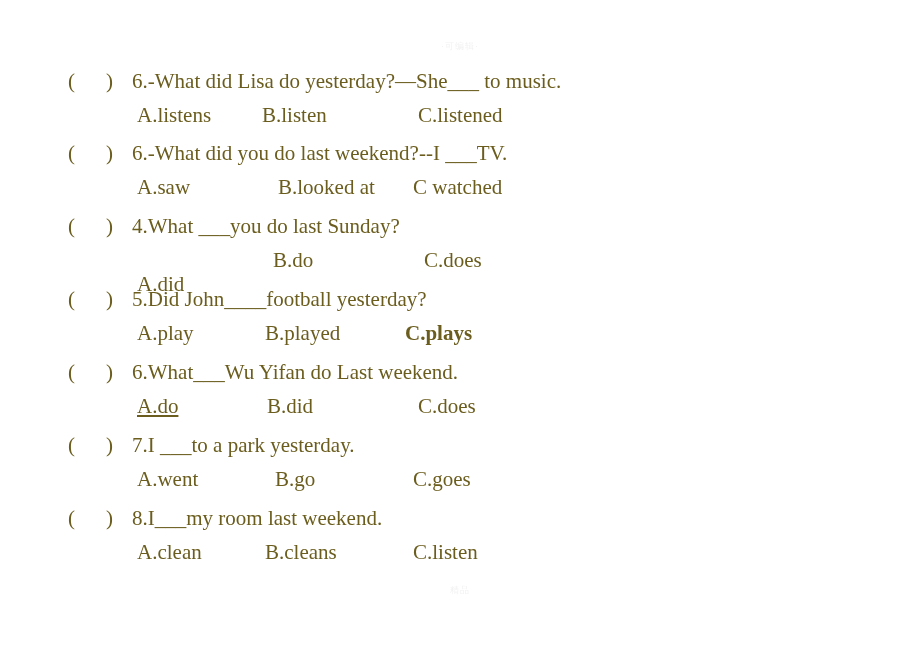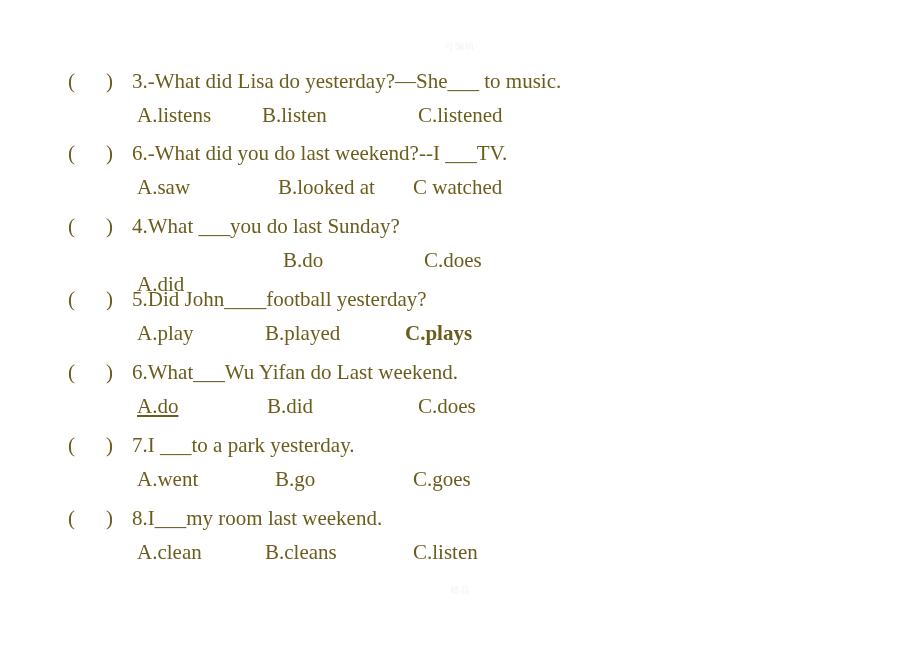--- a/index.html
+++ b/index.html
@@ -108,40 +108,40 @@
 </head>
 <body>
 
 <div class="page">
 
   <div class="faint-mark top">·可编辑·</div>
 
 
   <div class="questions">
       <div class="q-item" style="top: 68px;">
-        <div class="q-stem"><span class="paren-open">(</span><span class="paren-gap"></span><span class="paren-close">)</span><span class="stem-gap"></span><span class="q-text">3.-What did Lisa do yesterday?—She___   to   music.</span></div>
+        <div class="q-stem"><span class="paren-open">(</span><span class="paren-gap"></span><span class="paren-close">)</span><span class="stem-gap"></span><span class="q-text">6.-What did Lisa do yesterday?—She___   to   music.</span></div>
         <div class="q-options">
           <span class="opt" style="left: 137px;">A.listens</span>
           <span class="opt" style="left: 262px;">B.listen</span>
           <span class="opt" style="left: 418px;">C.listened</span>
         </div>
       </div>
       <div class="q-item" style="top: 140px;">
         <div class="q-stem"><span class="paren-open">(</span><span class="paren-gap"></span><span class="paren-close">)</span><span class="stem-gap"></span><span class="q-text">6.-What did you do last weekend?--I ___TV.</span></div>
         <div class="q-options">
           <span class="opt" style="left: 137px;">A.saw</span>
           <span class="opt" style="left: 278px;">B.looked at</span>
           <span class="opt" style="left: 413px;">C watched</span>
         </div>
       </div>
       <div class="q-item" style="top: 213px;">
         <div class="q-stem"><span class="paren-open">(</span><span class="paren-gap"></span><span class="paren-close">)</span><span class="stem-gap"></span><span class="q-text">4.What ___you do last Sunday?</span></div>
         <div class="q-options">
           <span class="opt" style="left: 137px; margin-top: 24px;">A.did</span>
-          <span class="opt" style="left: 283px;">B.do</span>
+          <span class="opt" style="left: 273px;">B.do</span>
           <span class="opt" style="left: 424px;">C.does</span>
         </div>
       </div>
       <div class="q-item" style="top: 286px;">
         <div class="q-stem"><span class="paren-open">(</span><span class="paren-gap"></span><span class="paren-close">)</span><span class="stem-gap"></span><span class="q-text">5.Did John____football yesterday?</span></div>
         <div class="q-options">
           <span class="opt" style="left: 137px;">A.play</span>
           <span class="opt" style="left: 265px;">B.played</span>
           <span class="opt" style="left: 405px; font-weight: bold;">C.plays</span>
         </div>

